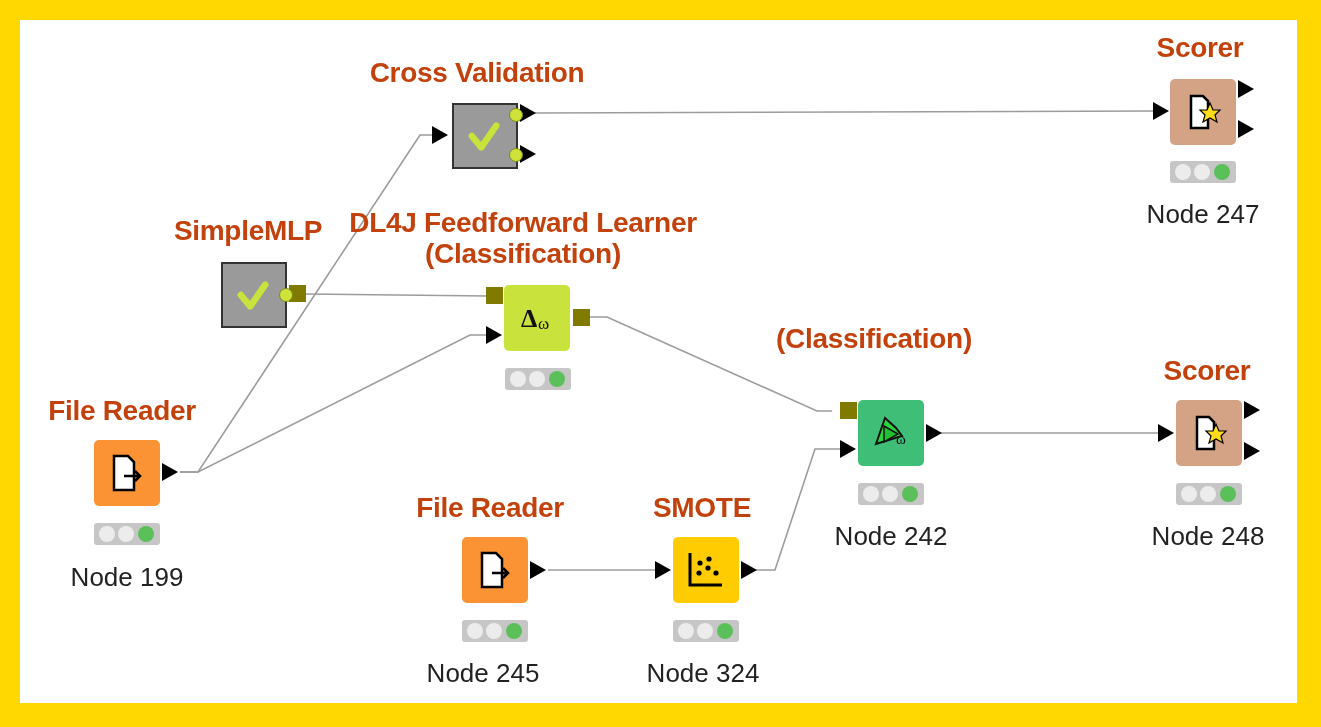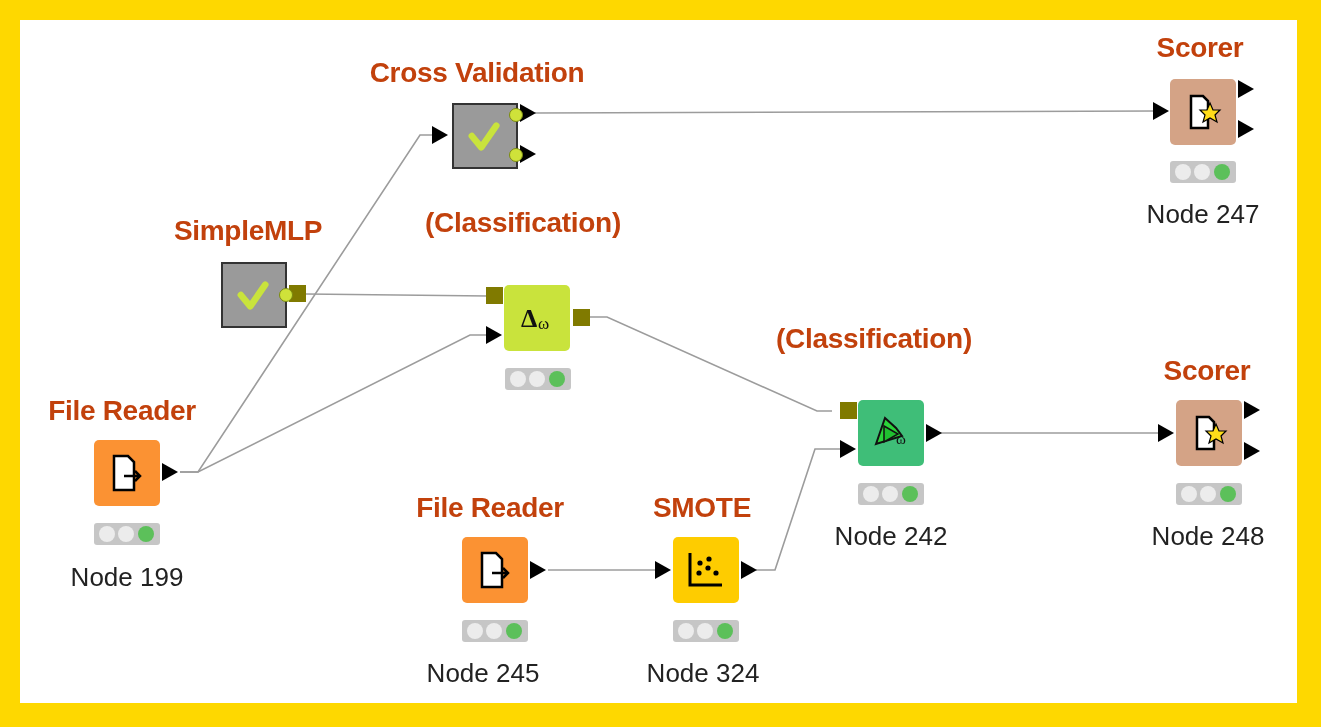--- a/index.html
+++ b/index.html
@@ -55,20 +55,21 @@
 <div class="label" style="left:248px;top:215px">SimpleMLP</div>
 <div class="node meta" style="left:221px;top:262px">
   <svg class="ico" viewBox="0 0 66 66">
       <path d="M19 33 L29 45 L45 22" stroke="#c9e33c" stroke-width="7" fill="none" stroke-linecap="round" stroke-linejoin="round"></path>
     </svg>
 </div>
 <div class="port-sq" style="left:289px;top:285px"></div>
 <div class="port-dot" style="left:279px;top:288px"></div>
 
 <div class="label" style="left:523px;top:207px">
+  <div>DL4J Feedforward Learner</div>
   <div>(Classification)</div>
 </div>
 <div class="port-sq" style="left:486px;top:287px"></div>
 <div class="port-tri" style="left:486px;top:326px"></div>
 <div class="node" style="left:504px;top:285px;background:#c9e33c">
   <svg class="ico" viewBox="0 0 66 66">
     <text x="17" y="42" font-family="Liberation Serif, serif" font-size="26" font-weight="bold" fill="#111">Δ</text>
     <text x="34" y="44" font-family="Liberation Serif, serif" font-size="17" fill="#111">ω</text>
   </svg>
 </div>

